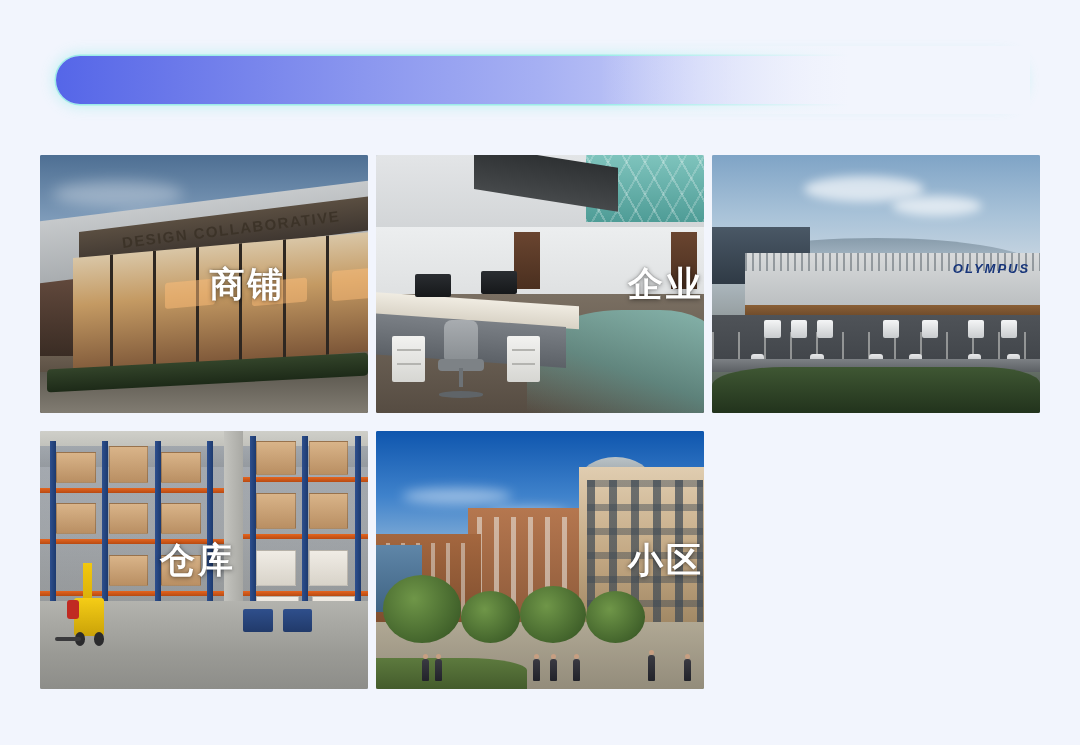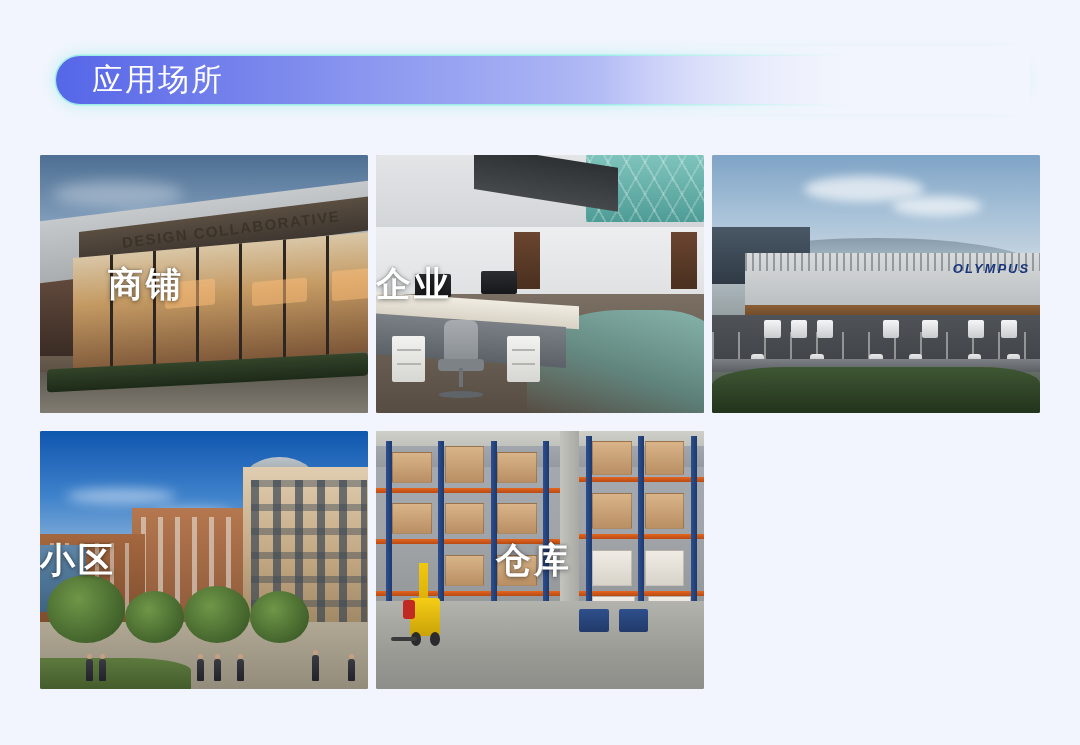--- a/index.html
+++ b/index.html
@@ -63,29 +63,29 @@
     overflow:hidden;
     border-radius:2px;
     background:#9fb0c4;
   }
   .card .scene { position:absolute; inset:0; }
   .card .label {
     position:absolute;
     left:0; right:0;
     top:50%;
     transform:translateY(-50%);
-    text-align:left;
+    text-align:right;
     color:#ffffff;
     font-size:35px;
     font-weight:bold;
     letter-spacing:3px;
     text-shadow:0 1px 5px rgba(0,0,0,.45), 0 0 2px rgba(0,0,0,.3);
     z-index:9;
   }
-  .card .label.left  { text-align:left;  padding-left:68px; }
+  .card .label.left  { text-align:center;  padding-left:87px; }
   .card .label.right { text-align:left;  padding-left:120px; }
 
   
   .s-shop { background:linear-gradient(180deg,#5b7b9c 0%,#8fa6bd 30%,#b9c4cc 48%,#8e7f6e 60%,#3b3229 100%); }
   .s-shop .sky { position:absolute; left:0; top:0; width:100%; height:46%;
      background:linear-gradient(180deg,#4e6f93 0%,#7f9cba 55%,#b6c3cf 100%); }
   .s-shop .cloud { position:absolute; background:rgba(255,255,255,.32); border-radius:50%; filter:blur(7px); }
   .s-shop .c1 { left:4%; top:10%; width:130px; height:26px; }
   .s-shop .c2 { left:22%; top:22%; width:90px; height:18px; }
   .s-shop .roof {
@@ -421,21 +421,20 @@
   }
 </style>
 </head>
 <body>
 
 <div class="page">
 
   <div class="banner-wrap">
     <div class="banner"></div>
     <div class="banner-fade"></div>
-    <div class="banner-title">应用场所</div>
   </div>
 
   <div class="grid">
 
     <div class="card">
       <div class="scene s-shop">
         <div class="sky"></div>
         <div class="cloud c1"></div>
         <div class="cloud c2"></div>
         <div class="leftwall"></div>
@@ -512,47 +511,20 @@
         <div class="truck" style="left:88%"></div>
         <div class="car" style="left:12%"></div>
         <div class="car" style="left:30%"></div>
         <div class="car" style="left:48%"></div>
         <div class="car" style="left:60%"></div>
         <div class="car" style="left:78%"></div>
         <div class="car" style="left:90%"></div>
         <div class="wall"></div>
         <div class="treerow"></div>
       </div>
-    </div>
-
-    <div class="card">
-      <div class="scene s-resi">
-        <div class="sky"></div>
-        <div class="cloud" style="left:8%;top:22%;width:110px;height:16px"></div>
-        <div class="cloud" style="left:34%;top:30%;width:80px;height:12px"></div>
-        <div class="dome"></div>
-        <div class="towerR"></div>
-        <div class="midblk"></div>
-        <div class="leftblk"></div>
-        <div class="glassblk"></div>
-        <div class="plaza"></div>
-        <div class="lawn"></div>
-        <div class="tree" style="left:2%;width:24%;height:26%"></div>
-        <div class="tree" style="left:26%;width:18%;height:20%"></div>
-        <div class="tree" style="left:44%;width:20%;height:22%"></div>
-        <div class="tree" style="left:64%;width:18%;height:20%"></div>
-        <div class="person" style="left:14%"></div>
-        <div class="person" style="left:18%"></div>
-        <div class="person" style="left:48%"></div>
-        <div class="person" style="left:53%"></div>
-        <div class="person" style="left:60%"></div>
-        <div class="person" style="left:83%;height:26px"></div>
-        <div class="person" style="left:94%"></div>
-      </div>
-      <div class="label">小区</div>
     </div>
 
     <div class="card">
       <div class="scene s-ware">
         <div class="roof"></div>
         <div class="rack" style="left:0;width:56%"></div>
         <div class="rack" style="left:62%;width:38%"></div>
         <div class="beamh" style="left:0;top:22%;width:56%"></div>
         <div class="beamh" style="left:0;top:42%;width:56%"></div>
         <div class="beamh" style="left:0;top:62%;width:56%"></div>
@@ -591,14 +563,41 @@
           <div class="body"></div>
           <div class="driver"></div>
           <div class="wheel" style="left:28%"></div>
           <div class="wheel" style="left:62%"></div>
           <div class="fork"></div>
         </div>
       </div>
       <div class="label right">仓库</div>
     </div>
 
+    <div class="card">
+      <div class="scene s-resi">
+        <div class="sky"></div>
+        <div class="cloud" style="left:8%;top:22%;width:110px;height:16px"></div>
+        <div class="cloud" style="left:34%;top:30%;width:80px;height:12px"></div>
+        <div class="dome"></div>
+        <div class="towerR"></div>
+        <div class="midblk"></div>
+        <div class="leftblk"></div>
+        <div class="glassblk"></div>
+        <div class="plaza"></div>
+        <div class="lawn"></div>
+        <div class="tree" style="left:2%;width:24%;height:26%"></div>
+        <div class="tree" style="left:26%;width:18%;height:20%"></div>
+        <div class="tree" style="left:44%;width:20%;height:22%"></div>
+        <div class="tree" style="left:64%;width:18%;height:20%"></div>
+        <div class="person" style="left:14%"></div>
+        <div class="person" style="left:18%"></div>
+        <div class="person" style="left:48%"></div>
+        <div class="person" style="left:53%"></div>
+        <div class="person" style="left:60%"></div>
+        <div class="person" style="left:83%;height:26px"></div>
+        <div class="person" style="left:94%"></div>
+      </div>
+      <div class="label">小区</div>
+    </div>
+
   </div>
 </div>
 
 </body></html>

